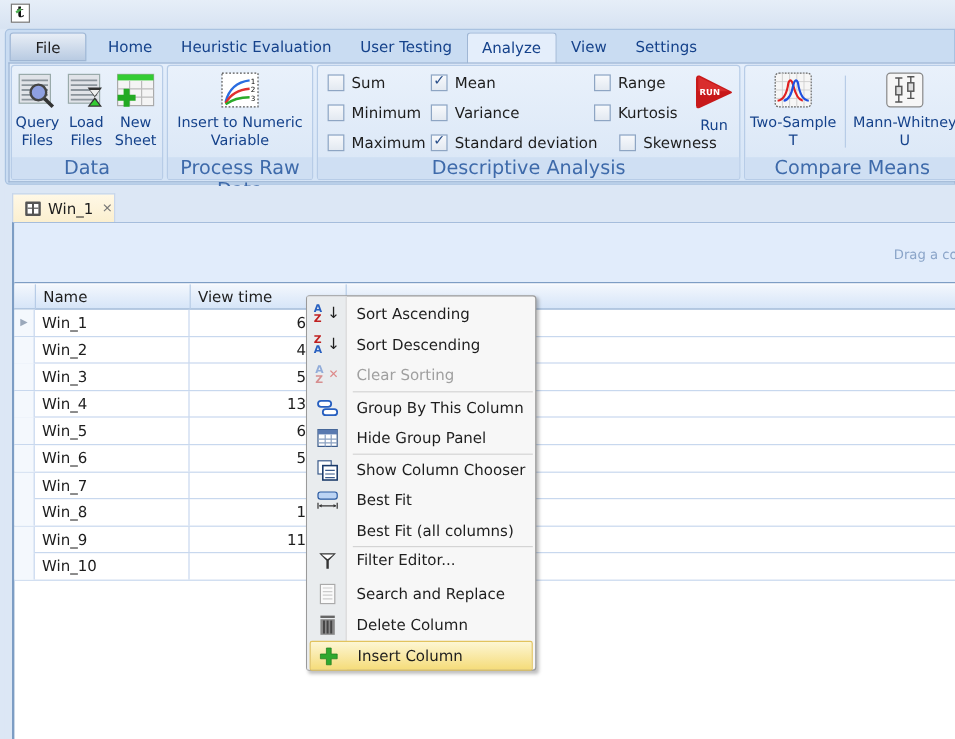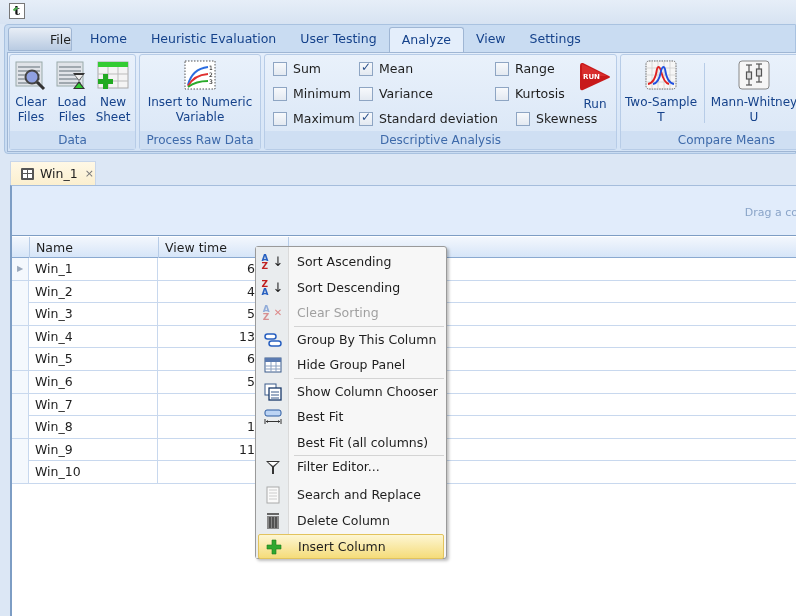--- a/index.html
+++ b/index.html
@@ -27,37 +27,37 @@
     position: absolute; left: 4px; top: 24px; width: 792px; height: 130px;
     background: #c9dcf2; border: 1px solid #a9c2e0; border-radius: 4px 0 0 4px;
   }
   .tabs { position: absolute; left: 8px; top: 27px; height: 24px; display: flex; }
   .tab {
     height: 24px; padding: 0 12px; line-height: 24px; font-size: 12.5px; color: #15428b;
     font-family: "DejaVu Sans", sans-serif;
   }
   .tab.file {
     color: #1e1e1e; background: linear-gradient(#e8eef6, #b9cbe2); border: 1px solid #9fb6d4;
-    border-radius: 3px 3px 0 0; width: 64px; text-align: right; padding: 0; margin-right: 6px;
+    border-radius: 3px 3px 0 0; width: 64px; text-align: center; padding: 0; margin-right: 6px;
   }
   .tab.active {
     background: #e4eefb; border: 1px solid #9fb6d4; border-bottom: none; border-radius: 3px 3px 0 0;
     color: #15428b; height: 26px;
   }
   .ribbon-body {
     position: absolute; left: 7px; top: 52px; width: 789px; height: 100px;
     background: linear-gradient(#e4eefb, #d5e4f6); border: 1px solid #9fb6d4; border-right: none;
   }
   .group {
     position: absolute; top: 54px; height: 96px;
     background: linear-gradient(#e9f1fb, #d9e6f6); border: 1px solid #b7cce7; border-radius: 3px;
   }
   .group-label {
     position: absolute; left: 0; right: 0; bottom: 0; height: 18px; line-height: 18px;
-    text-align: center; font-size: 12px; color: #3e6aaa; background: #cfdff3;
+    text-align: center; font-size: 16px; color: #3e6aaa; background: #cfdff3;
   }
   .big-btn { position: absolute; top: 4px; text-align: center; font-size: 12px; color: #15428b; line-height: 15px; }
   .big-btn .ico { width: 32px; height: 32px; margin: 0 auto 4px; position: relative; }
 
   .cb-item { position: absolute; display: flex; align-items: center; font-size: 12.5px; color: #1e1e1e; text-align: right; }
   .cb { width: 14px; height: 14px; border: 1px solid #8ea5c3; background: linear-gradient(#f7f9fc, #e3e9f1); margin-right: 6px; position: relative; }
   .cb.checked::after { content: "✓"; position: absolute; left: 1px; top: -3px; font-size: 12px; color: #2a4f8a; }
 
   .doc-area { position: absolute; left: 4px; top: 155px; width: 792px; height: 461px; background: #dce7f5; }
   .doc-tab {
@@ -124,21 +124,21 @@
             <line x1="3" y1="8" x2="25" y2="8"></line>
             <line x1="3" y1="12" x2="25" y2="12"></line>
             <line x1="3" y1="16" x2="25" y2="16"></line>
             <line x1="3" y1="20" x2="25" y2="20"></line>
             <line x1="3" y1="24" x2="25" y2="24"></line>
           </g>
         <circle cx="17" cy="18" r="6.5" fill="#8fa0e0" stroke="#444" stroke-width="2"></circle>
         <line x1="22" y1="23" x2="29" y2="30" stroke="#333" stroke-width="3"></line>
       </svg>
     </div>
-    <div>Clear</div>
+    <div>Query</div>
     <div>Files</div>
   </div>
   <div class="big-btn" style="left:44px; width:36px;">
     <div class="ico">
       <svg width="32" height="32" viewBox="0 0 32 32">
         <rect x="1" y="3" width="26" height="24" fill="#e0e3e8" stroke="#9aa"></rect>
         <g stroke="#8b949c" stroke-width="1.5">
             <line x1="3" y1="8" x2="25" y2="8"></line>
             <line x1="3" y1="12" x2="25" y2="12"></line>
             <line x1="3" y1="16" x2="25" y2="16"></line>

